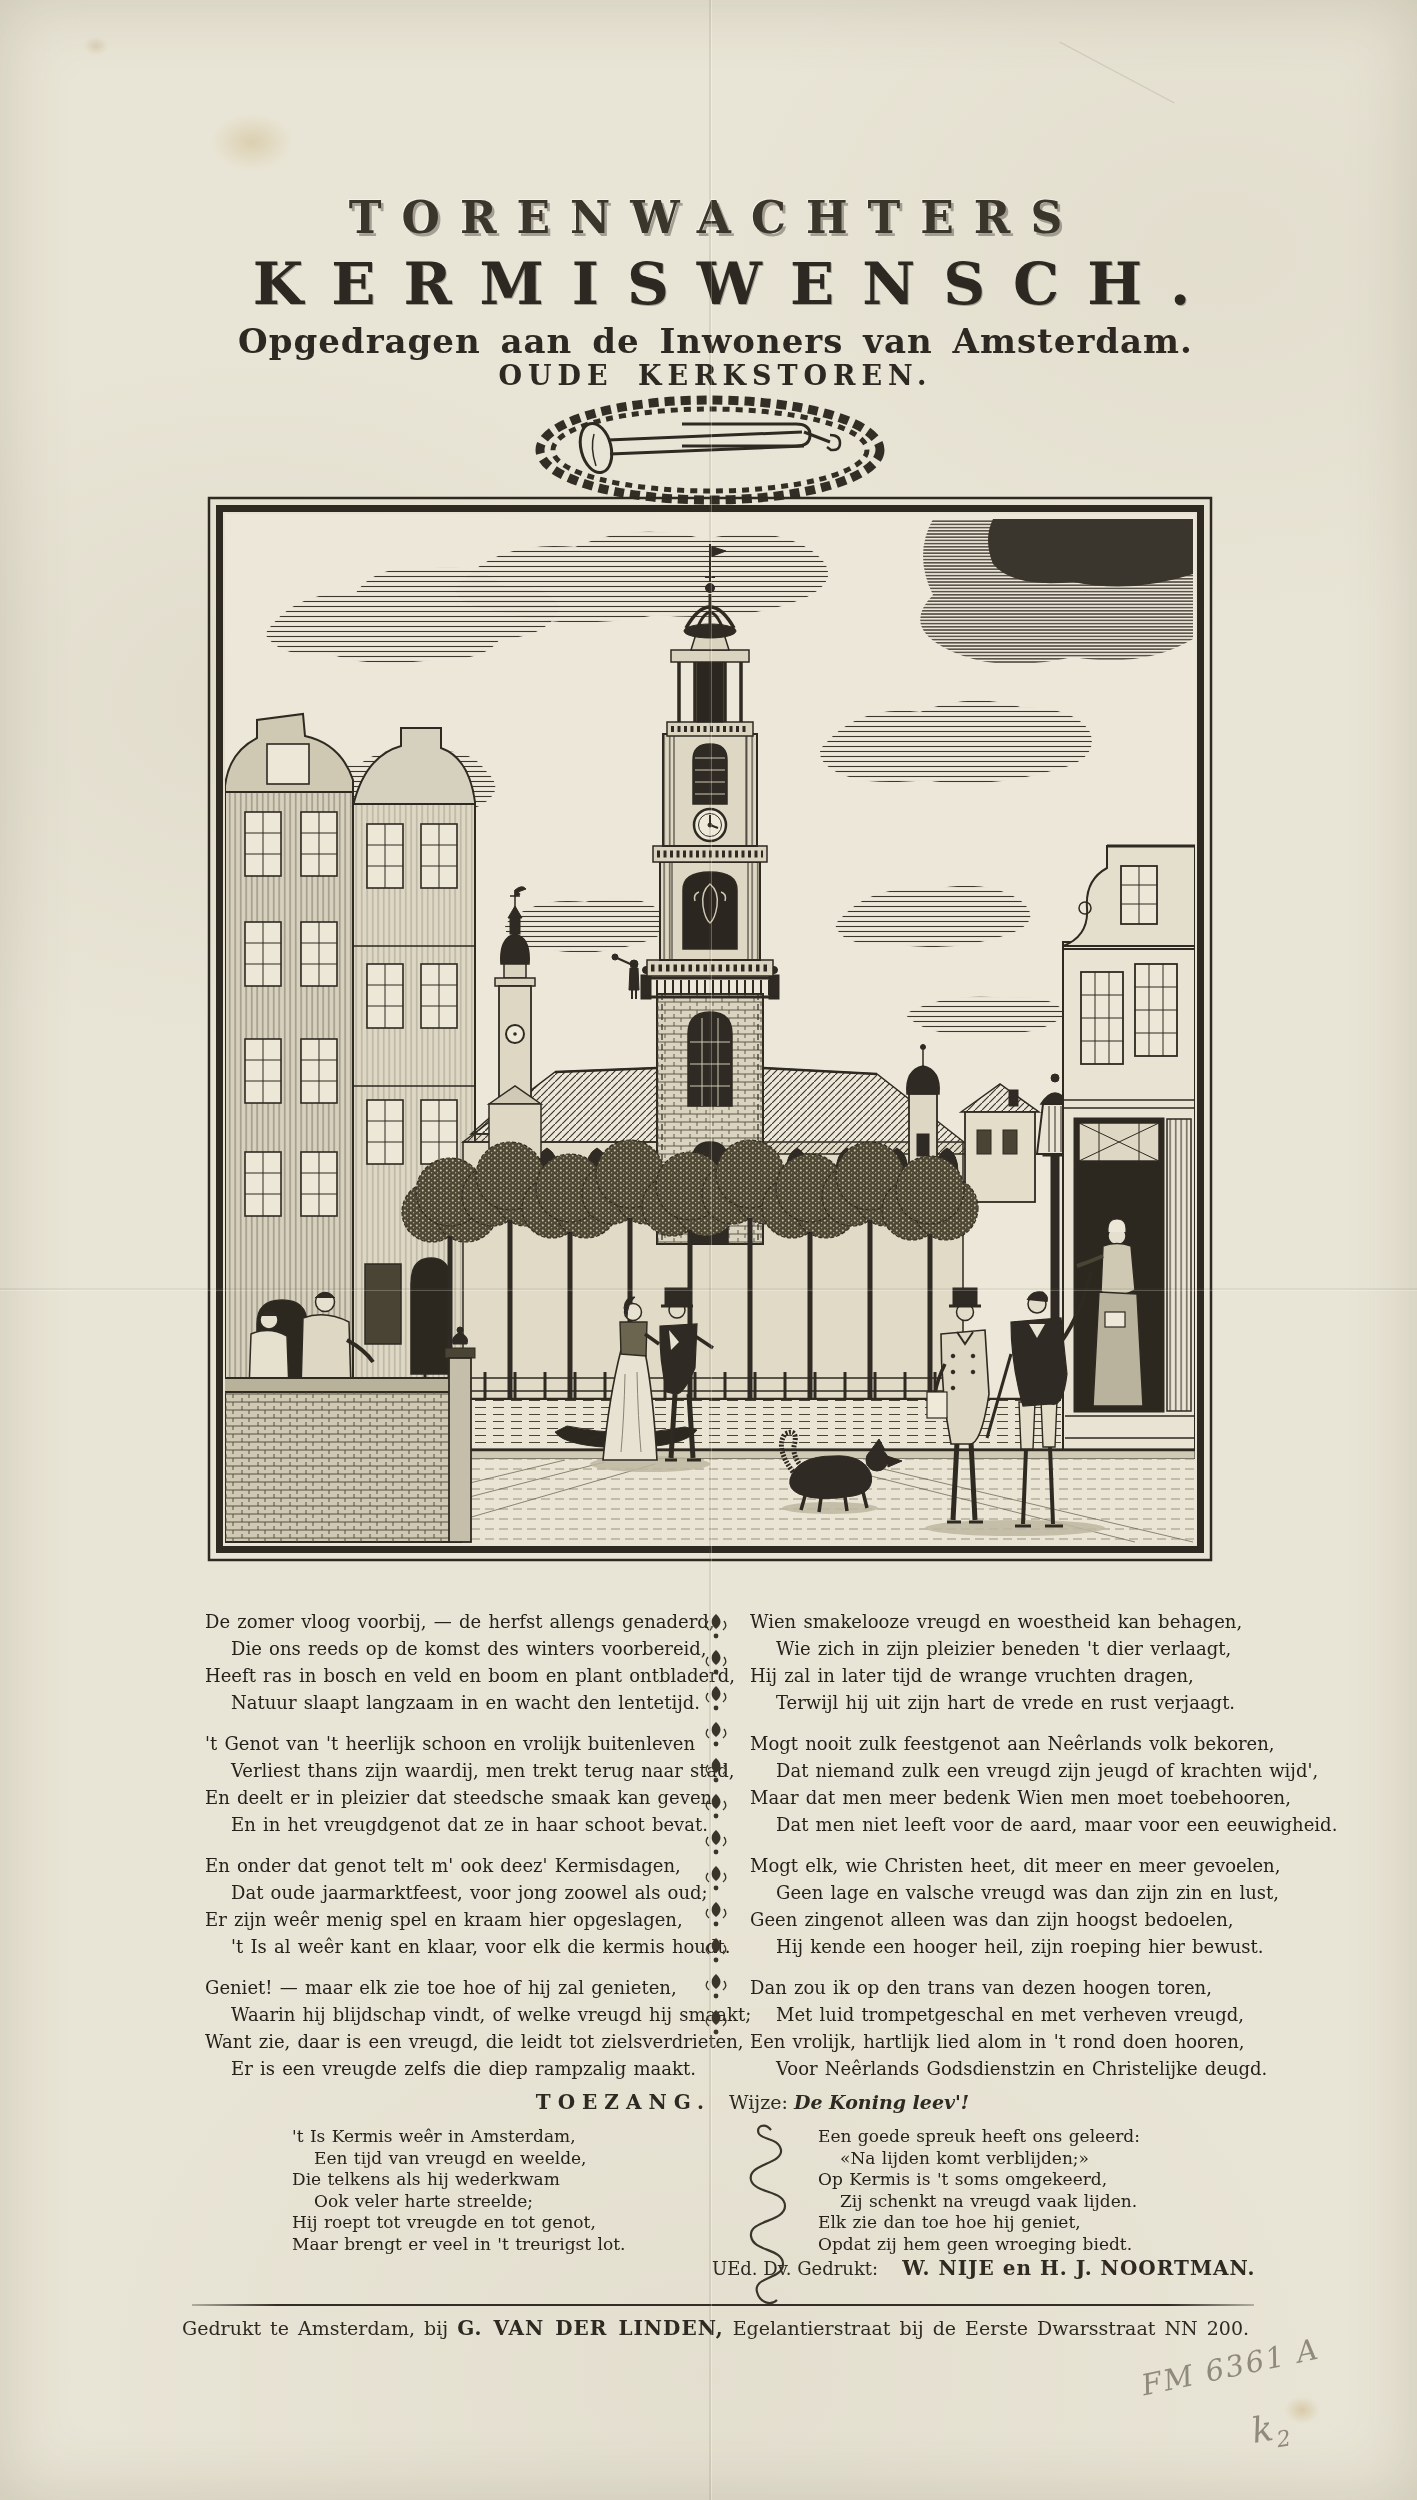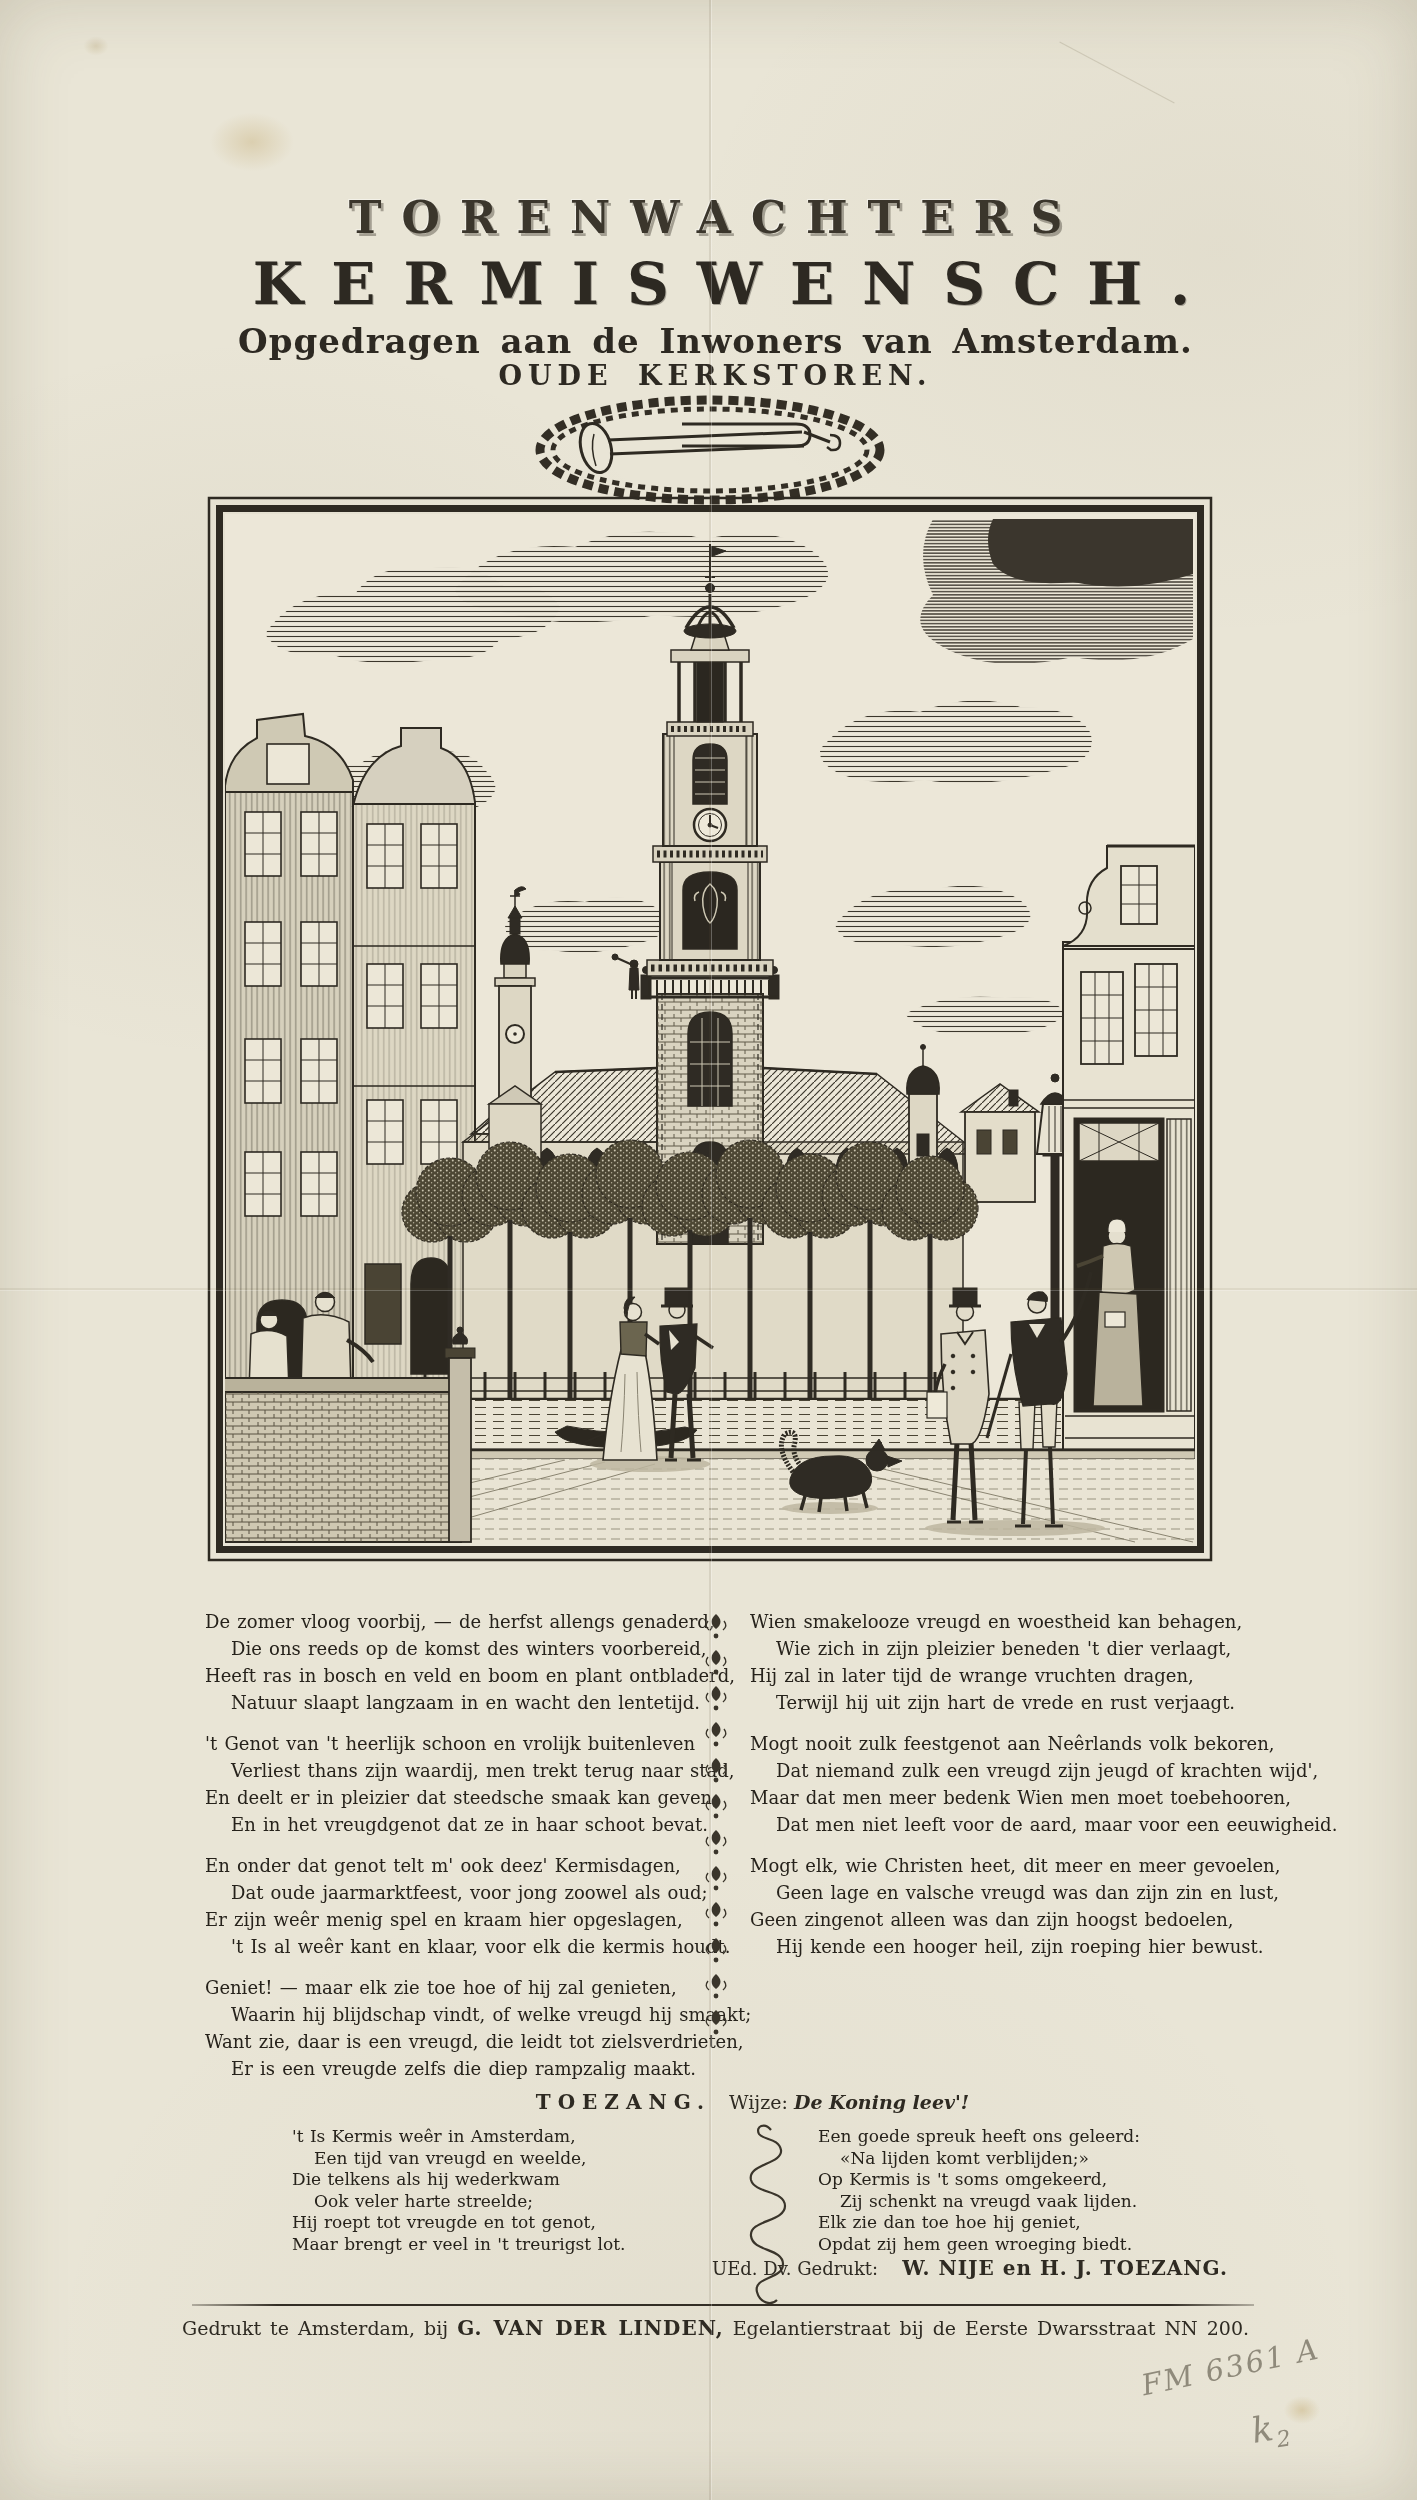--- a/index.html
+++ b/index.html
@@ -522,20 +522,26 @@
         <p>Dat niemand zulk een vreugd zijn jeugd of krachten wijd',</p>
         <p>Maar dat men meer bedenk Wien men moet toebehooren,</p>
         <p>Dat men niet leeft voor de aard, maar voor een eeuwigheid.</p>
       </div>
       <div class="stanza">
         <p>Mogt elk, wie Christen heet, dit meer en meer gevoelen,</p>
         <p>Geen lage en valsche vreugd was dan zijn zin en lust,</p>
         <p>Geen zingenot alleen was dan zijn hoogst bedoelen,</p>
         <p>Hij kende een hooger heil, zijn roeping hier bewust.</p>
       </div>
+      <div class="stanza">
+        <p>Dan zou ik op den trans van dezen hoogen toren,</p>
+        <p>Met luid trompetgeschal en met verheven vreugd,</p>
+        <p>Een vrolijk, hartlijk lied alom in 't rond doen hooren,</p>
+        <p>Voor Neêrlands Godsdienstzin en Christelijke deugd.</p>
+      </div>
     </div>
   </div>
 
   <div class="abs ctr toezang">
     <span class="tz">TOEZANG.</span><span class="wz">Wijze:</span><span class="tune">De Koning leev'!</span>
   </div>
 
   <div class="song song-l">
     <p>'t Is Kermis weêr in Amsterdam,</p>
     <p class="ind">Een tijd van vreugd en weelde,</p>
@@ -554,21 +560,21 @@
   <div class="song song-r">
     <p>Een goede spreuk heeft ons geleerd:</p>
     <p class="ind">«Na lijden komt verblijden;»</p>
     <p>Op Kermis is 't soms omgekeerd,</p>
     <p class="ind">Zij schenkt na vreugd vaak lijden.</p>
     <p>Elk zie dan toe hoe hij geniet,</p>
     <p>Opdat zij hem geen wroeging biedt.</p>
   </div>
 
   <div class="abs ued">
-    <span>UEd. Dv. Gedrukt:</span><span class="names">W. NIJE en H. J. TOEZANG.</span>
+    <span>UEd. Dv. Gedrukt:</span><span class="names">W. NIJE en H. J. NOORTMAN.</span>
   </div>
 
   <div class="abs rule"></div>
 
   <div class="abs ctr imprint">
     <span>Gedrukt te Amsterdam, bij</span>
     <span class="printer">G. VAN DER LINDEN,</span>
     <span>Egelantierstraat bij de Eerste Dwarsstraat NN 200.</span>
   </div>
 

